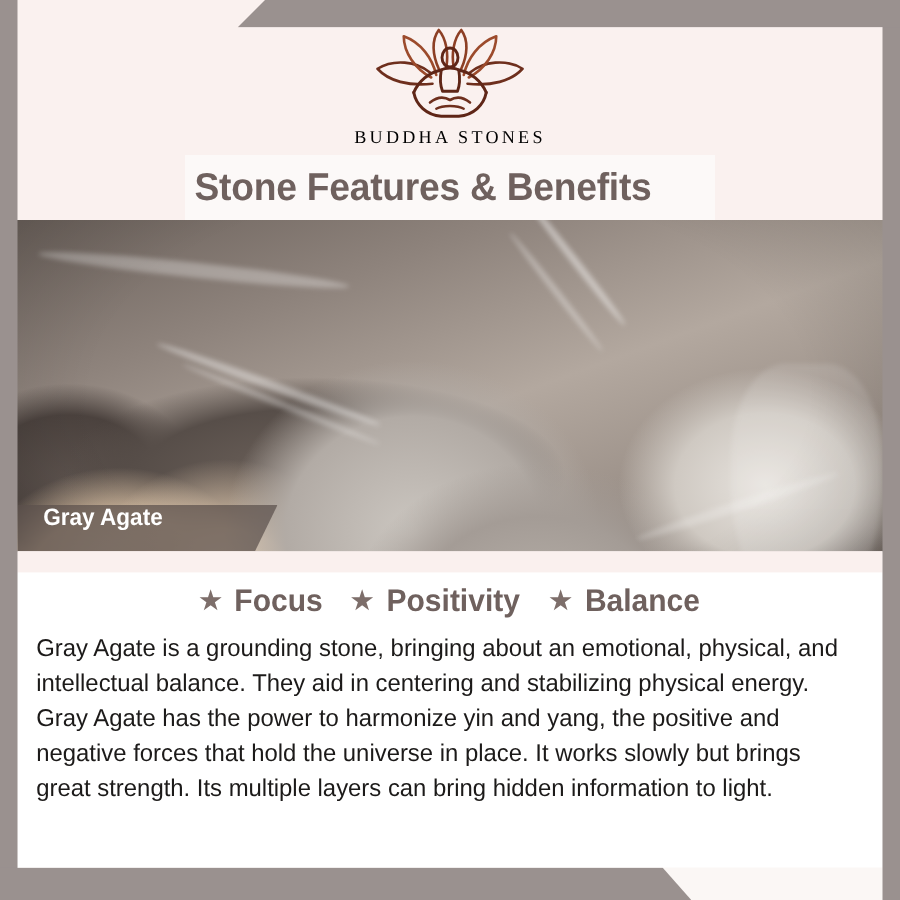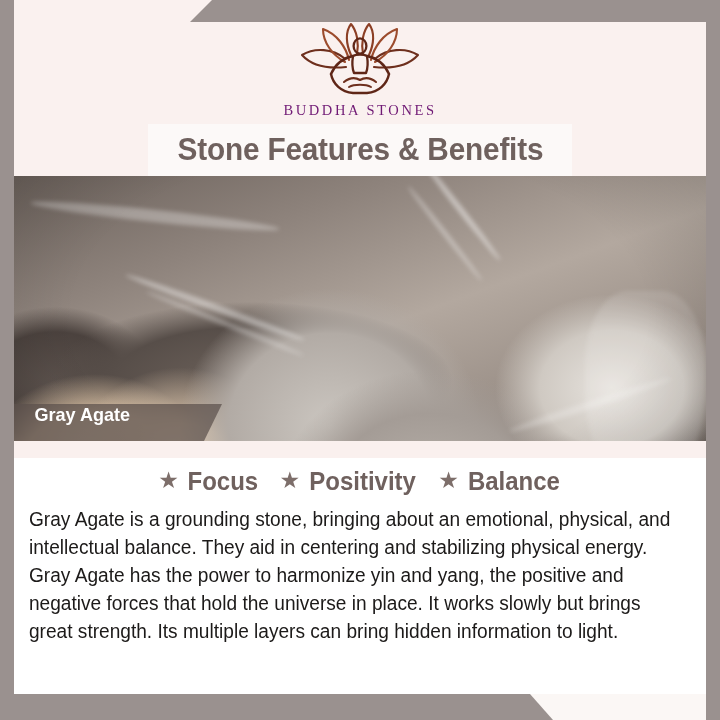--- a/index.html
+++ b/index.html
@@ -78,35 +78,34 @@
     width: 200px;
     text-align: center;
   }
   .logo-mark { display: block; margin: 0 auto; }
   .logo-word {
     display: block;
     margin-top: 2px;
     font-family: "Liberation Serif", serif;
     font-size: 14.5px;
     letter-spacing: 2.6px;
-    color: #701a75;
+    color: #000000;
     white-space: nowrap;
   }
 
   
   .title-plaque {
     position: absolute;
     left: 148px;
     top: 124px;
     width: 424px;
     height: 52px;
     background: #fcf9f8;
     display: flex;
     align-items: center;
-    justify-content: center;
   }
   .title-text {
     font-family: "Liberation Sans Narrow", "Liberation Sans", sans-serif;
     font-size: 31px;
     font-weight: bold;
     color: #6f615e;
     letter-spacing: -0.2px;
     transform: scaleX(0.96);
     white-space: nowrap;
   }

